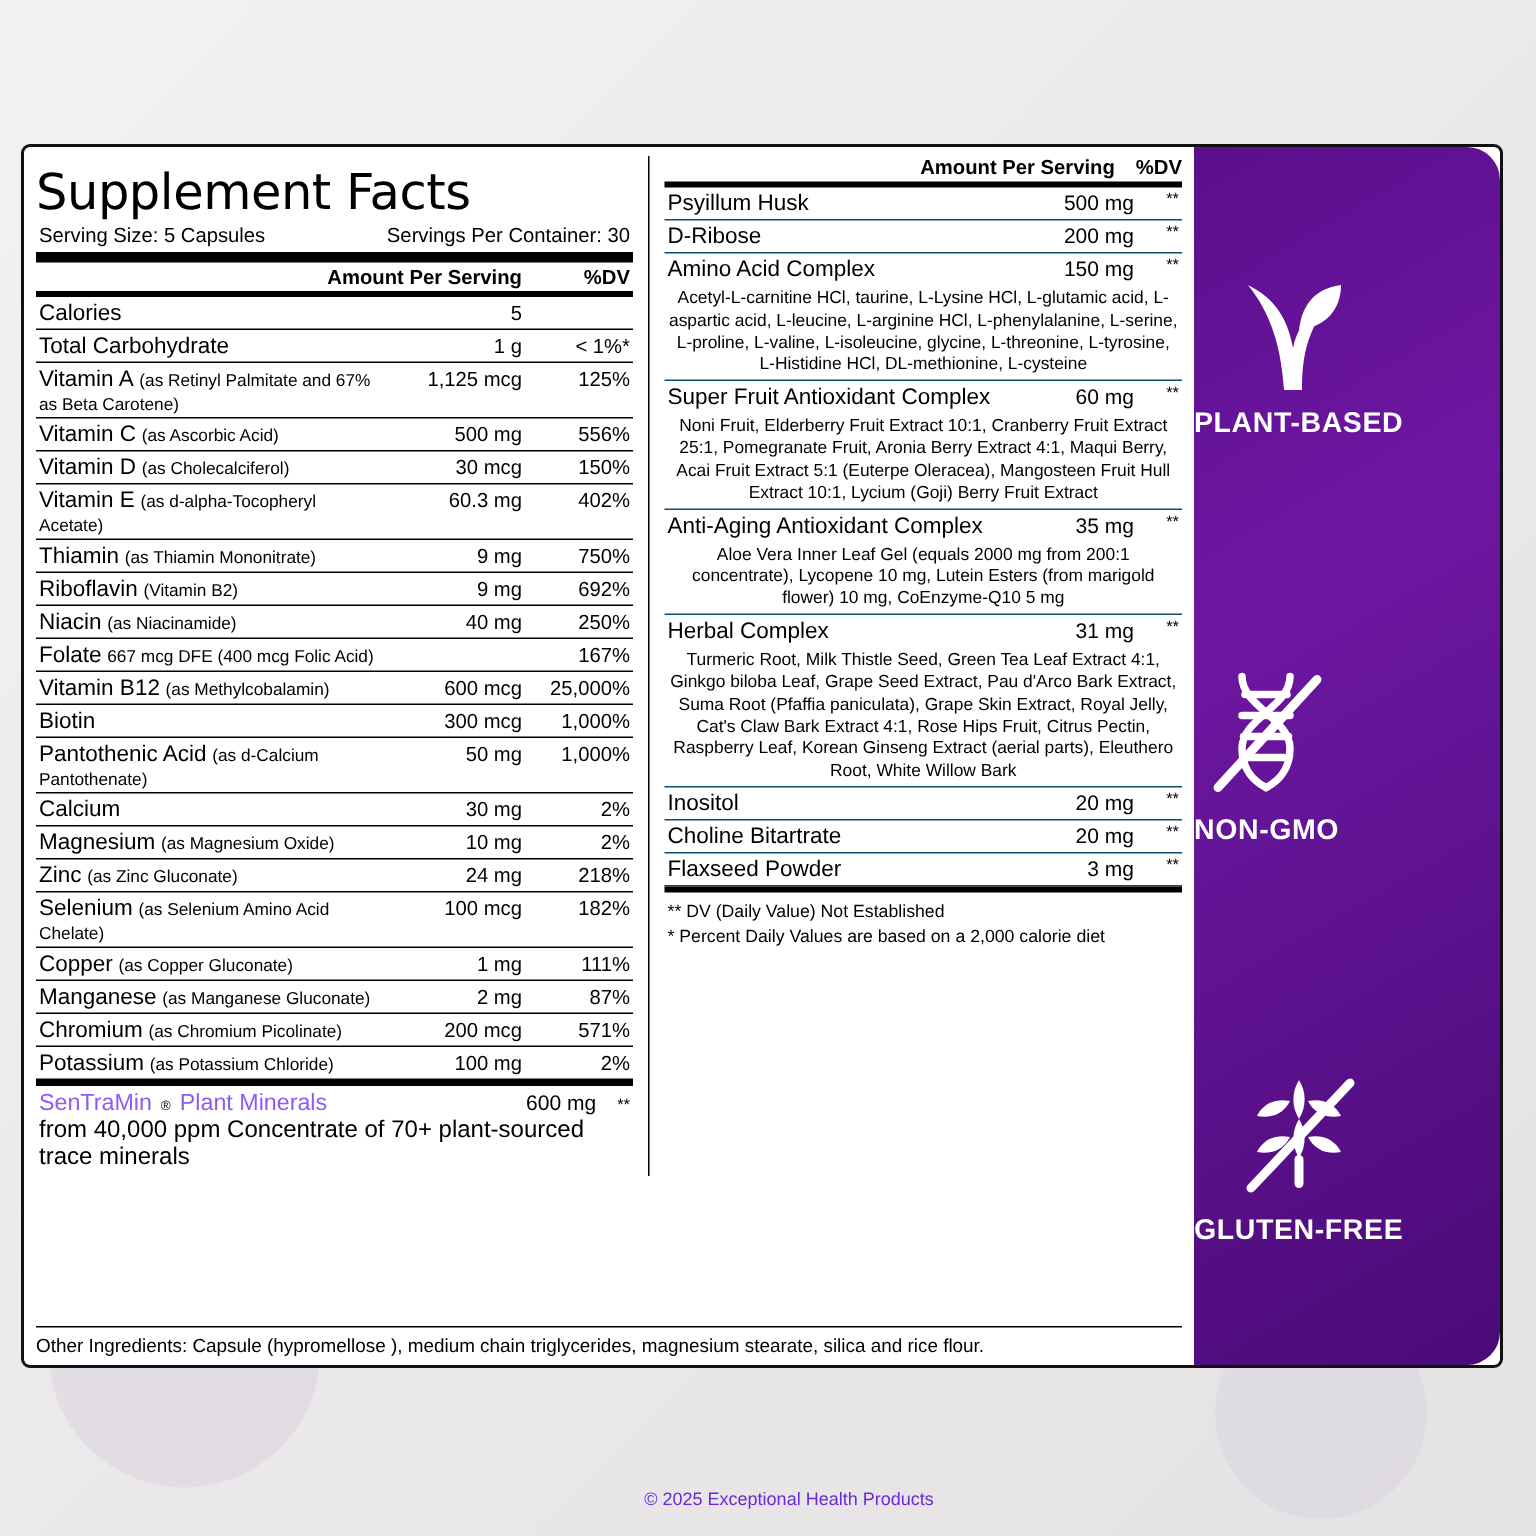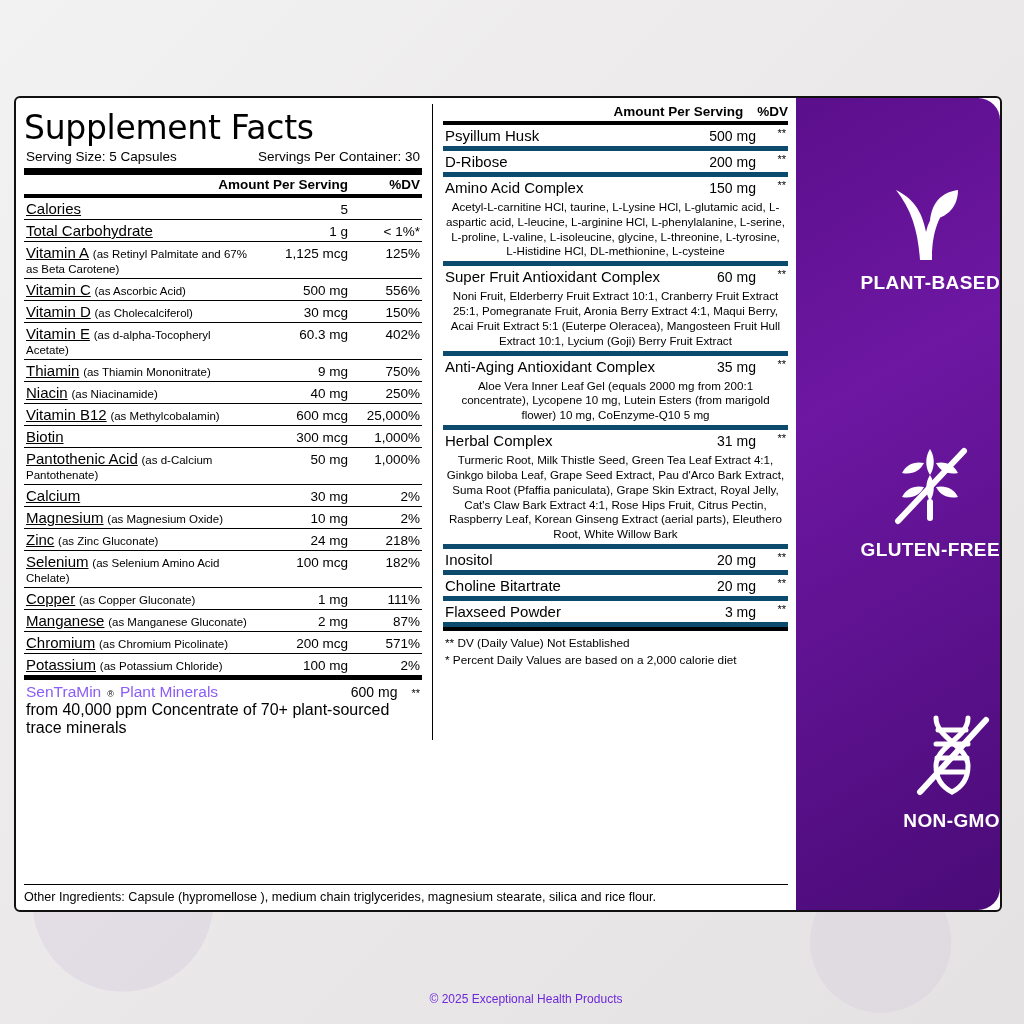--- a/index.html
+++ b/index.html
@@ -34,21 +34,21 @@
     position:relative;
   }
   .badges{
     width:210px;
     background:linear-gradient(150deg,#5b0f8c 0%, #6d17a2 35%, #4a0b77 100%);
     border-top-right-radius:22px;
     border-bottom-right-radius:22px;
     color:#fff;
     display:flex;
     flex-direction:column;
-    align-items:flex-end;
+    align-items:flex-start;
     justify-content:space-around;
     padding:4px 0;
     box-sizing:border-box;
   }
   .badge{display:flex;flex-direction:column;align-items:center;gap:10px;}
   .badge svg{display:block;}
   .badge-label{
     font-size:19px;font-weight:bold;letter-spacing:.4px;
   }
 
@@ -65,34 +65,34 @@
     display:flex;justify-content:space-between;
     font-size:13.5px;padding:0 2px 2px 2px;
   }
   .rule-thick{border-top:7px solid #000;margin:2px 0 0 0;}
   .rule-med{border-top:4px solid #000;margin:0;}
 
   table.facts{width:100%;border-collapse:collapse;font-size:13.5px;}
   table.facts td{padding:2px 2px;vertical-align:baseline;}
   .aps-row td{text-align:right;font-weight:bold;font-size:13.5px;padding-bottom:1px;}
   .nutrient{text-align:left;}
-  .nutrient .nm{font-size:15px;text-decoration:underline;}
+  .nutrient .nm{font-size:15px;}
   .nutrient .sub{font-size:11.5px;}
   .amt{text-align:right;white-space:nowrap;width:92px;}
   .dv{text-align:right;white-space:nowrap;width:68px;}
   tr.line td{border-bottom:1px solid #000;}
 
   
   .r-head{display:flex;justify-content:flex-end;gap:14px;font-weight:bold;font-size:13.5px;padding-bottom:2px;}
   table.rfacts{width:100%;border-collapse:collapse;font-size:14px;}
   table.rfacts td{padding:2px 2px;vertical-align:baseline;}
   table.rfacts .rn{text-align:left;font-size:15px;}
   table.rfacts .ra{text-align:right;white-space:nowrap;width:80px;font-size:14px;}
   table.rfacts .rd{text-align:right;width:26px;font-size:11px;vertical-align:top;}
-  tr.rline td{border-bottom:5px solid #0c4a6e;}
+  tr.rline td{border-bottom:1px solid #0c4a6e;}
   .desc{
     font-size:11.6px;line-height:1.28;padding:2px 2px 4px 16px;text-align:center;
   }
 
   .sentramin{
     display:flex;align-items:baseline;gap:6px;
   }
   .sentramin .nm{font-size:15.5px;color:#8b5cf6;font-weight:400;}
   .sentramin-sub{font-size:16px;padding:0 2px 3px 2px;}
 
@@ -166,23 +166,33 @@
                 <td class="nutrient"><span class="nm">Vitamin E</span> <span class="sub">(as d-alpha-Tocopheryl Acetate)</span></td>
                 <td class="amt">60.3 mg</td>
                 <td class="dv">402%</td>
               </tr>
               <tr class="line">
                 <td class="nutrient"><span class="nm">Thiamin</span> <span class="sub">(as Thiamin Mononitrate)</span></td>
                 <td class="amt">9 mg</td>
                 <td class="dv">750%</td>
               </tr>
               <tr class="line">
+                <td class="nutrient"><span class="nm">Riboflavin</span> <span class="sub">(Vitamin B2)</span></td>
+                <td class="amt">9 mg</td>
+                <td class="dv">692%</td>
+              </tr>
+              <tr class="line">
                 <td class="nutrient"><span class="nm">Niacin</span> <span class="sub">(as Niacinamide)</span></td>
                 <td class="amt">40 mg</td>
                 <td class="dv">250%</td>
+              </tr>
+              <tr class="line">
+                <td class="nutrient"><span class="nm">Folate</span> <span class="sub">667 mcg DFE (400 mcg Folic Acid)</span></td>
+                <td class="amt"></td>
+                <td class="dv">167%</td>
               </tr>
               <tr class="line">
                 <td class="nutrient"><span class="nm">Vitamin B12</span> <span class="sub">(as Methylcobalamin)</span></td>
                 <td class="amt">600 mcg</td>
                 <td class="dv">25,000%</td>
               </tr>
               <tr class="line">
                 <td class="nutrient"><span class="nm">Biotin</span></td>
                 <td class="amt">300 mcg</td>
                 <td class="dv">1,000%</td>
@@ -331,50 +341,50 @@
   <div class="badges">
 
     <div class="badge">
       <span>
         <svg width="96" height="86" viewBox="0 0 96 86">
           <path d="M50 84 C50 60 54 40 74 20 C60 26 48 38 44 56 C40 34 30 22 14 14 C30 34 36 56 38 84 Z" fill="#ffffff"></path>
           <path d="M76 14 C60 16 50 26 48 44 C66 42 76 30 76 14 Z" fill="#ffffff"></path>
         </svg>
       </span>
       <span class="badge-label">PLANT-BASED</span>
+    </div>
+
+    <div class="badge">
+      <span>
+        <svg width="96" height="92" viewBox="0 0 96 92">
+          <g stroke="#ffffff" stroke-width="5" fill="none" stroke-linecap="round">
+            <path d="M32 10 C32 30 64 38 64 58 C64 72 56 80 48 84"></path>
+            <path d="M64 10 C64 30 32 38 32 58 C32 72 40 80 48 84"></path>
+            <path d="M34 22 H62 M32 36 H64 M33 50 H63 M36 64 H60"></path>
+          </g>
+          <line x1="16" y1="84" x2="82" y2="12" stroke="#ffffff" stroke-width="6" stroke-linecap="round"></line>
+        </svg>
+      </span>
+      <span class="badge-label">NON-GMO</span>
     </div>
 
     <div class="badge">
       <span>
         <svg width="96" height="88" viewBox="0 0 96 88">
           <g fill="#ffffff">
             <path d="M48 8 C43 16 43 26 48 34 C53 26 53 16 48 8 Z"></path>
             <path d="M48 34 C43 42 43 52 48 60 C53 52 53 42 48 34 Z"></path>
             <path d="M42 22 C32 20 24 24 20 32 C30 34 38 30 42 22 Z"></path>
             <path d="M54 22 C64 20 72 24 76 32 C66 34 58 30 54 22 Z"></path>
             <path d="M42 46 C32 44 24 48 20 56 C30 58 38 54 42 46 Z"></path>
             <path d="M54 46 C64 44 72 48 76 56 C66 58 58 54 54 46 Z"></path>
             <rect x="45" y="58" width="6" height="22" rx="3"></rect>
           </g>
           <line x1="16" y1="80" x2="82" y2="10" stroke="#ffffff" stroke-width="6" stroke-linecap="round"></line>
         </svg>
       </span>
       <span class="badge-label">GLUTEN-FREE</span>
     </div>
 
-    <div class="badge">
-      <span>
-        <svg width="96" height="92" viewBox="0 0 96 92">
-          <g stroke="#ffffff" stroke-width="5" fill="none" stroke-linecap="round">
-            <path d="M32 10 C32 30 64 38 64 58 C64 72 56 80 48 84"></path>
-            <path d="M64 10 C64 30 32 38 32 58 C32 72 40 80 48 84"></path>
-            <path d="M34 22 H62 M32 36 H64 M33 50 H63 M36 64 H60"></path>
-          </g>
-          <line x1="16" y1="84" x2="82" y2="12" stroke="#ffffff" stroke-width="6" stroke-linecap="round"></line>
-        </svg>
-      </span>
-      <span class="badge-label">NON-GMO</span>
-    </div>
-
   </div>
 </div>
 
 <div class="copyright">© 2025 Exceptional Health Products</div>
 
 </body></html>

